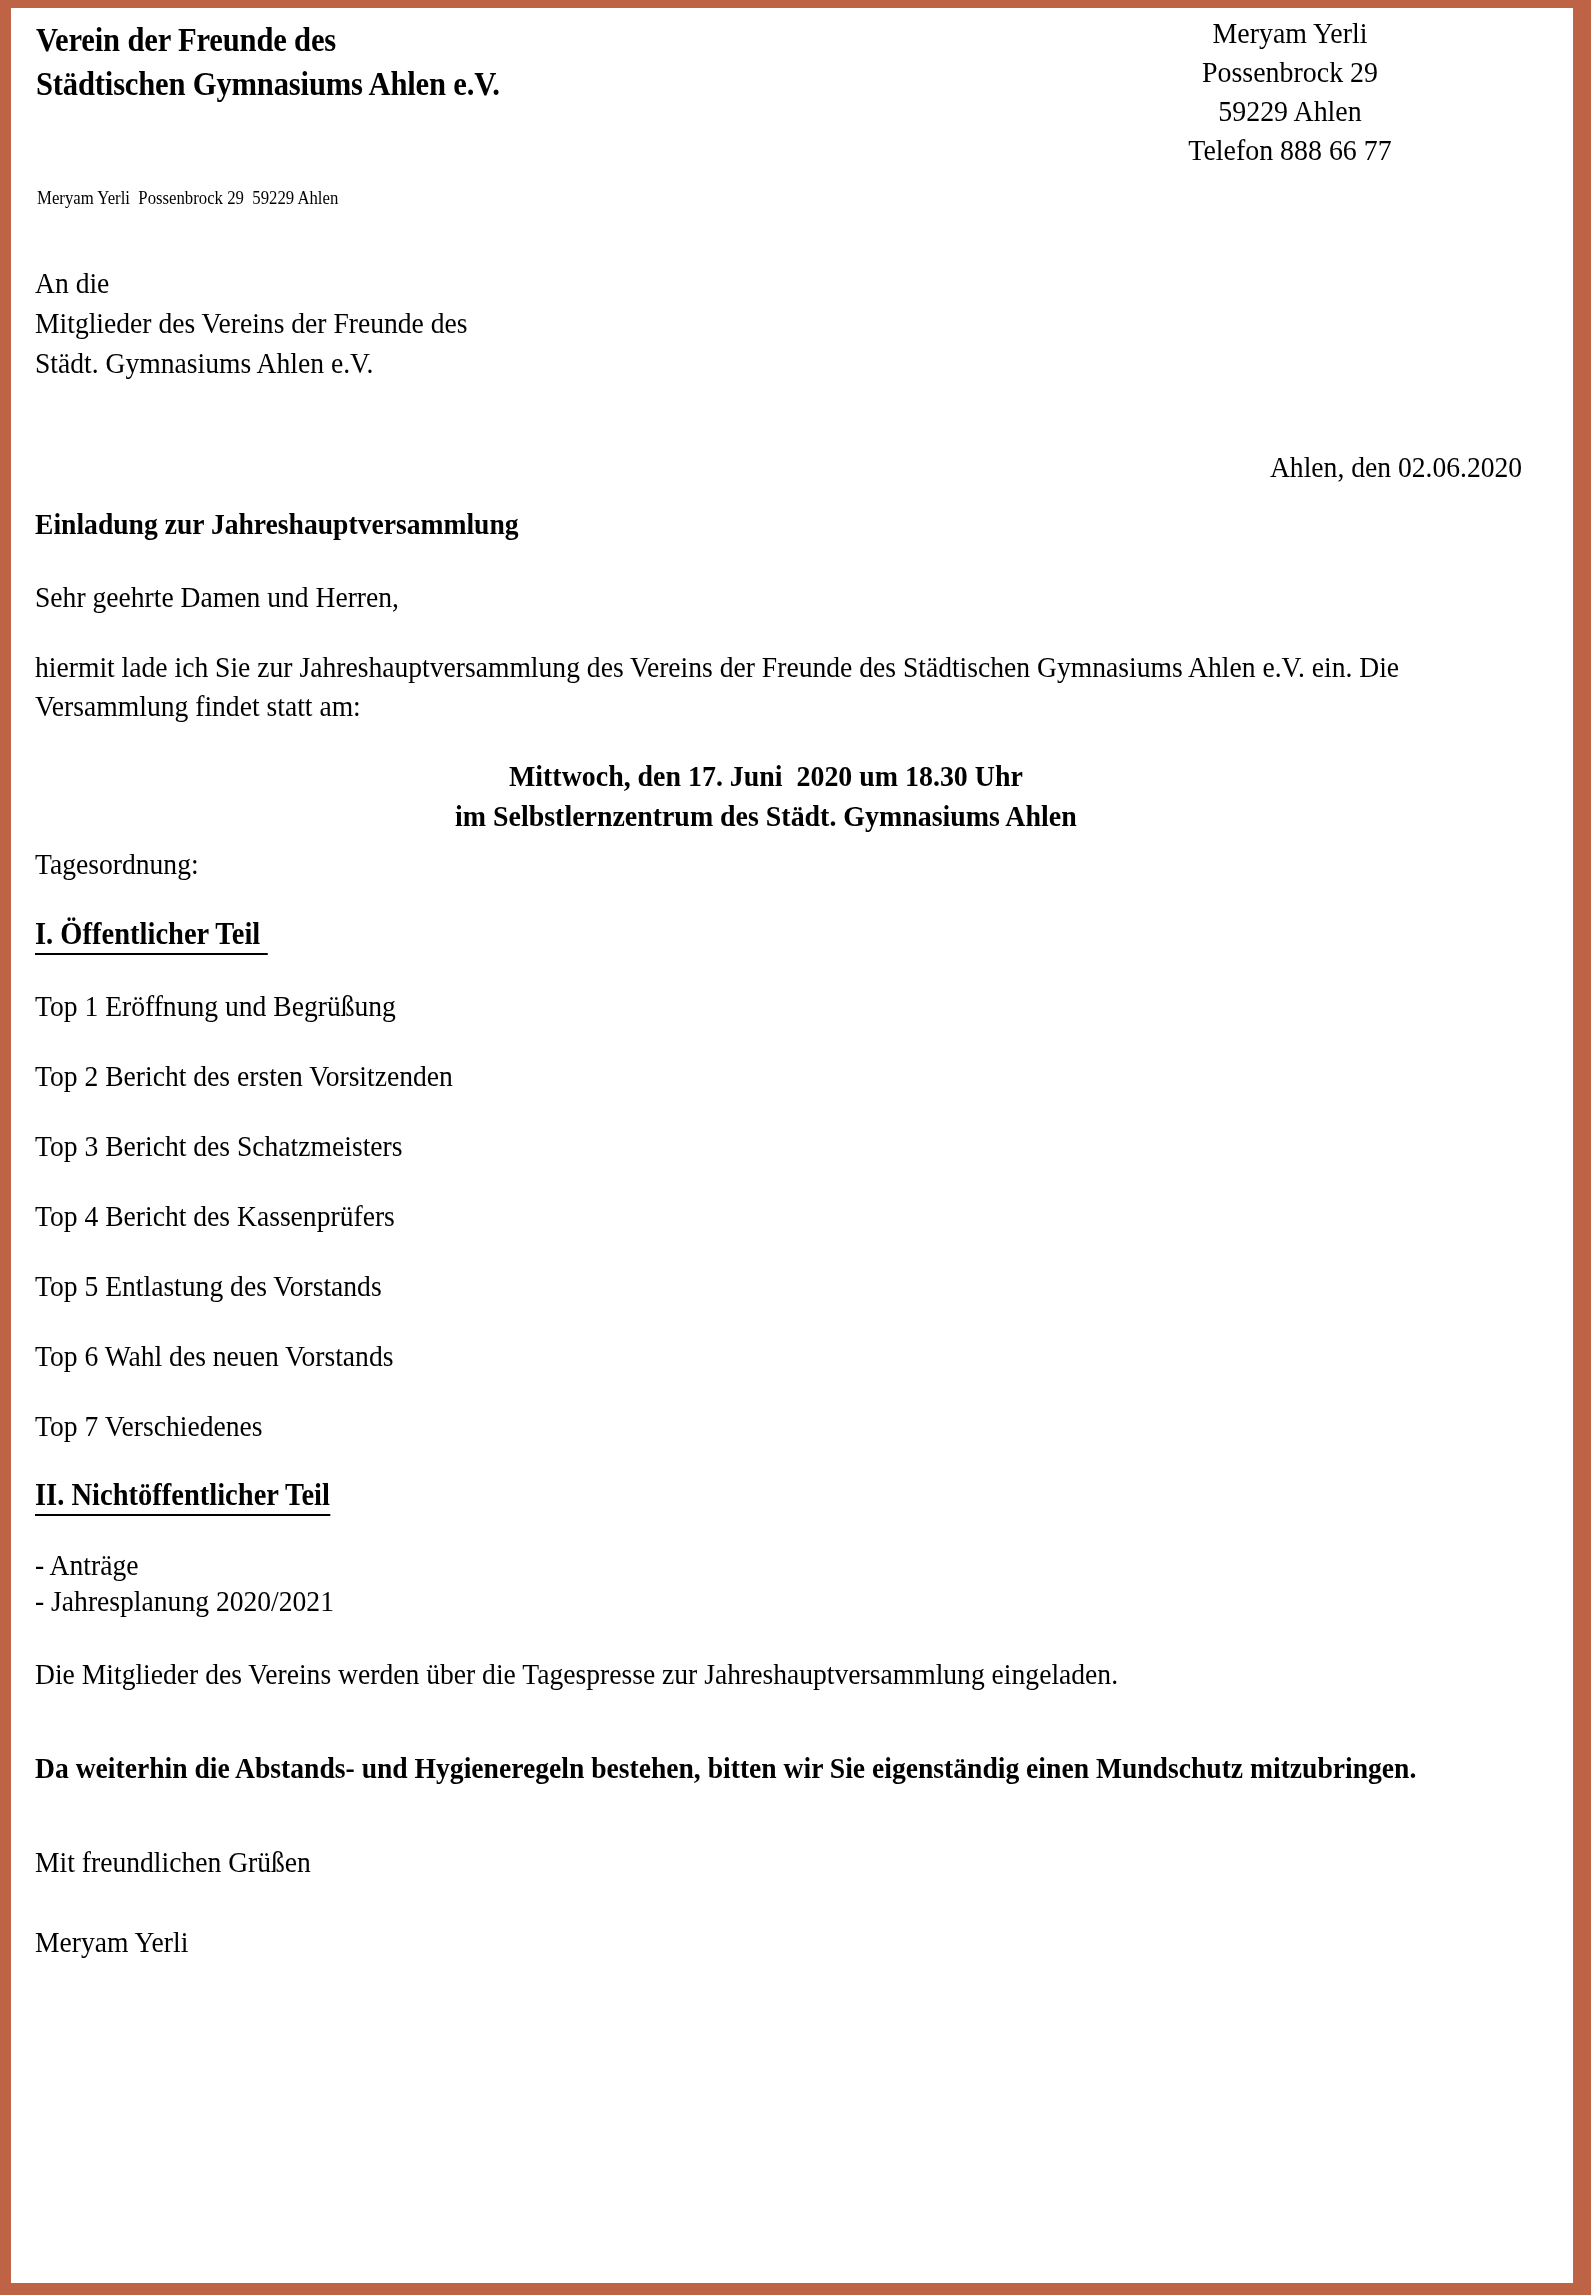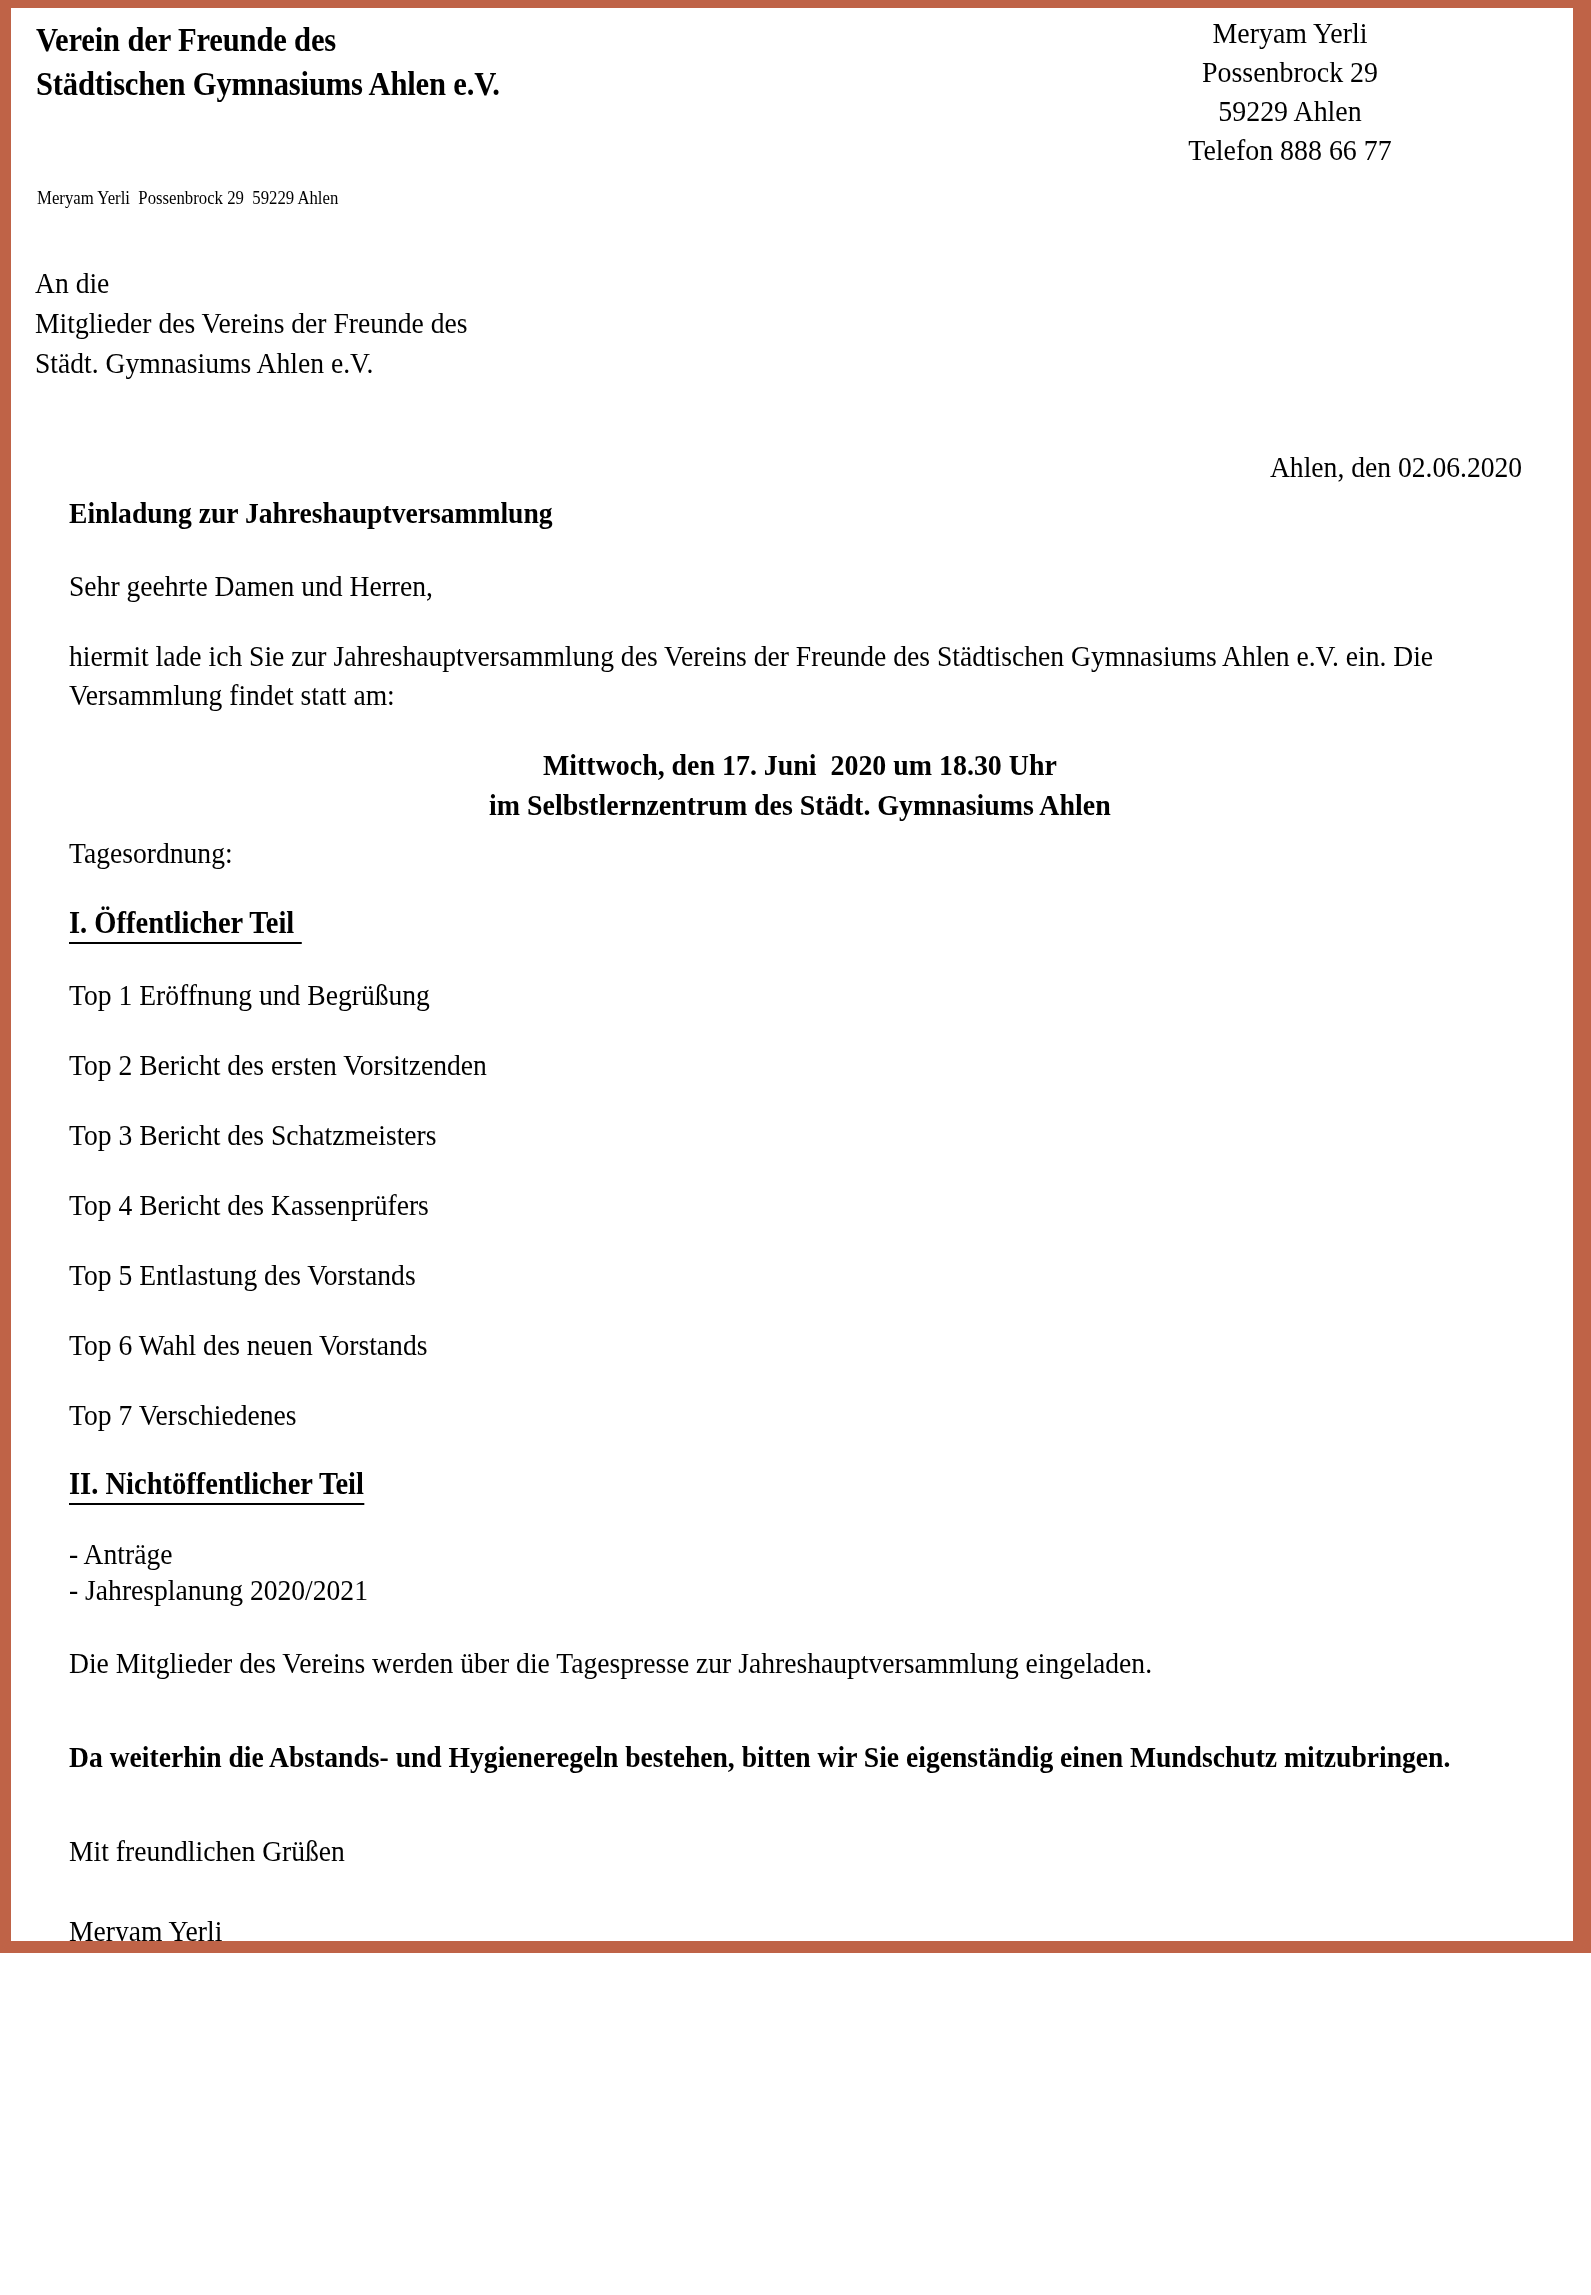--- a/index.html
+++ b/index.html
@@ -9,21 +9,21 @@
     background: #ffffff;
   }
   body {
     font-family: "Liberation Serif", "DejaVu Serif", serif;
   }
 
   
   .page {
     position: relative;
     width: 1591px;
-    height: 1953px;
+    height: 2295px;
     box-sizing: border-box;
     background: #fdba74;
     border-top: 8.5px solid #bf6347;
     border-left: 11px solid #bf6347;
     border-right: 18.7px solid #bf6347;
     border-bottom: 12px solid #bf6347;
     overflow: hidden;
   }
   .sheet {
     position: relative;
@@ -109,23 +109,22 @@
     font-size: 30px;
     transform: scaleX(0.92);
     transform-origin: right top;
     white-space: pre;
   }
 
   
   .body-flow {
     position: absolute;
     left: 24px;
-    top: 485px;
+    top: 496px;
     width: 1446px;
-    margin-left: 34px;
   }
   .para {
     font-size: 30px;
     line-height: 1.30;
     margin: 0 0 31px 0;
     transform: scaleX(0.92);
     transform-origin: left top;
     width: 108.7%;
   }
   .subject {

